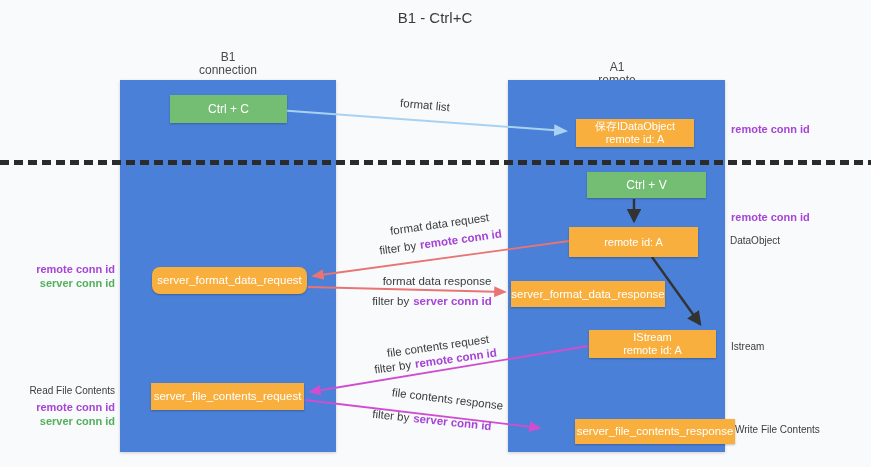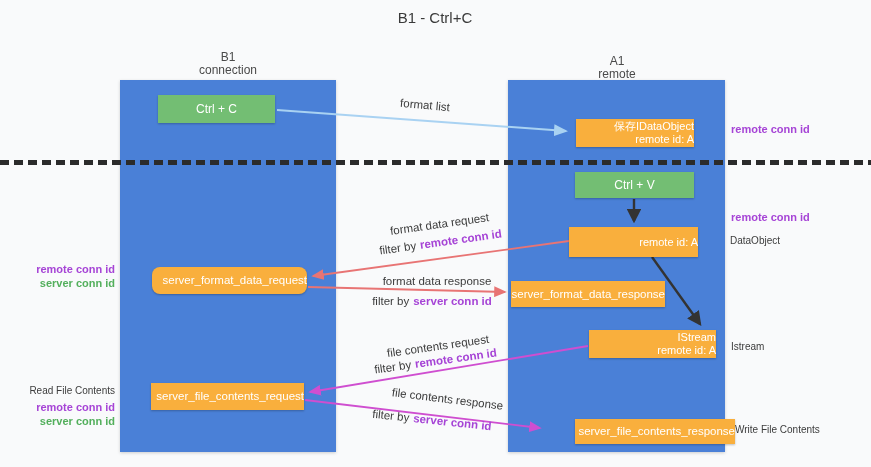--- a/index.html
+++ b/index.html
@@ -11,22 +11,22 @@
   body{font-family:"Liberation Sans","DejaVu Sans",sans-serif;background:#f9fafb;}
   .canvas{position:relative;width:871px;height:467px;background:#f9fafb;overflow:hidden;}
   .abs{position:absolute;}
   .title{left:285px;top:8px;width:300px;text-align:center;font-size:15px;line-height:20px;color:#3a3a3a;}
   .colhead{width:140px;text-align:center;font-size:12px;line-height:13px;color:#4a4a4a;}
   .column{background:var(--column-blue);box-shadow:0 1px 3px rgba(0,0,0,.18);}
   .dash{left:0;top:160px;width:871px;height:5px;
         background:repeating-linear-gradient(90deg,#2b2b2b 0 9px,transparent 9px 14px);}
   .node{color:#fff;text-align:center;box-shadow:0 1px 2px rgba(0,0,0,.25);
         display:flex;flex-direction:column;justify-content:center;}
-  .green{background:var(--node-green);font-size:12px;}
-  .orange{background:var(--node-orange);font-size:11px;line-height:13px;text-align:right;}
+  .green{background:var(--node-green);font-size:12px;margin-left:12px;}
+  .orange{background:var(--node-orange);font-size:11px;line-height:13px;}
   .one{font-size:11.5px;}
   .svg-layer{position:absolute;left:0;top:0;pointer-events:none;}
   .ln-blue{stroke:var(--arrow-lightblue);stroke-width:2;fill:none;}
   .ln-black{stroke:var(--arrow-black);stroke-width:2.4;fill:none;}
   .ln-red{stroke:var(--arrow-red);stroke-width:1.8;fill:none;}
   .ln-mag{stroke:var(--arrow-magenta);stroke-width:1.8;fill:none;}
   .mk-blue{fill:var(--arrow-lightblue);} .mk-black{fill:var(--arrow-black);}
   .mk-red{fill:var(--arrow-red);} .mk-mag{fill:var(--arrow-magenta);}
   .lbl{font-size:11.5px;color:var(--text-dark);text-align:center;white-space:nowrap;}
   .purple{color:var(--text-purple);font-weight:bold;}
@@ -43,21 +43,21 @@
 <div class="canvas">
 
   <div class="abs title">
     <div>B1 - Ctrl+C</div>
   </div>
 
   <div class="abs colhead" style="left:158px;top:51px;">
     <div>B1</div>
     <div>connection</div>
   </div>
-  <div class="abs colhead" style="left:547px;top:55px;">
+  <div class="abs colhead" style="left:547px;top:61px;">
     <div>A1</div>
     <div>remote</div>
   </div>
 
   <div class="abs column" style="left:120px;top:80px;width:216px;height:372px;"></div>
   <div class="abs column" style="left:508px;top:80px;width:217px;height:372px;"></div>
 
   <div class="abs dash"></div>
 
   <svg class="svg-layer" width="871" height="467" viewBox="0 0 871 467">

